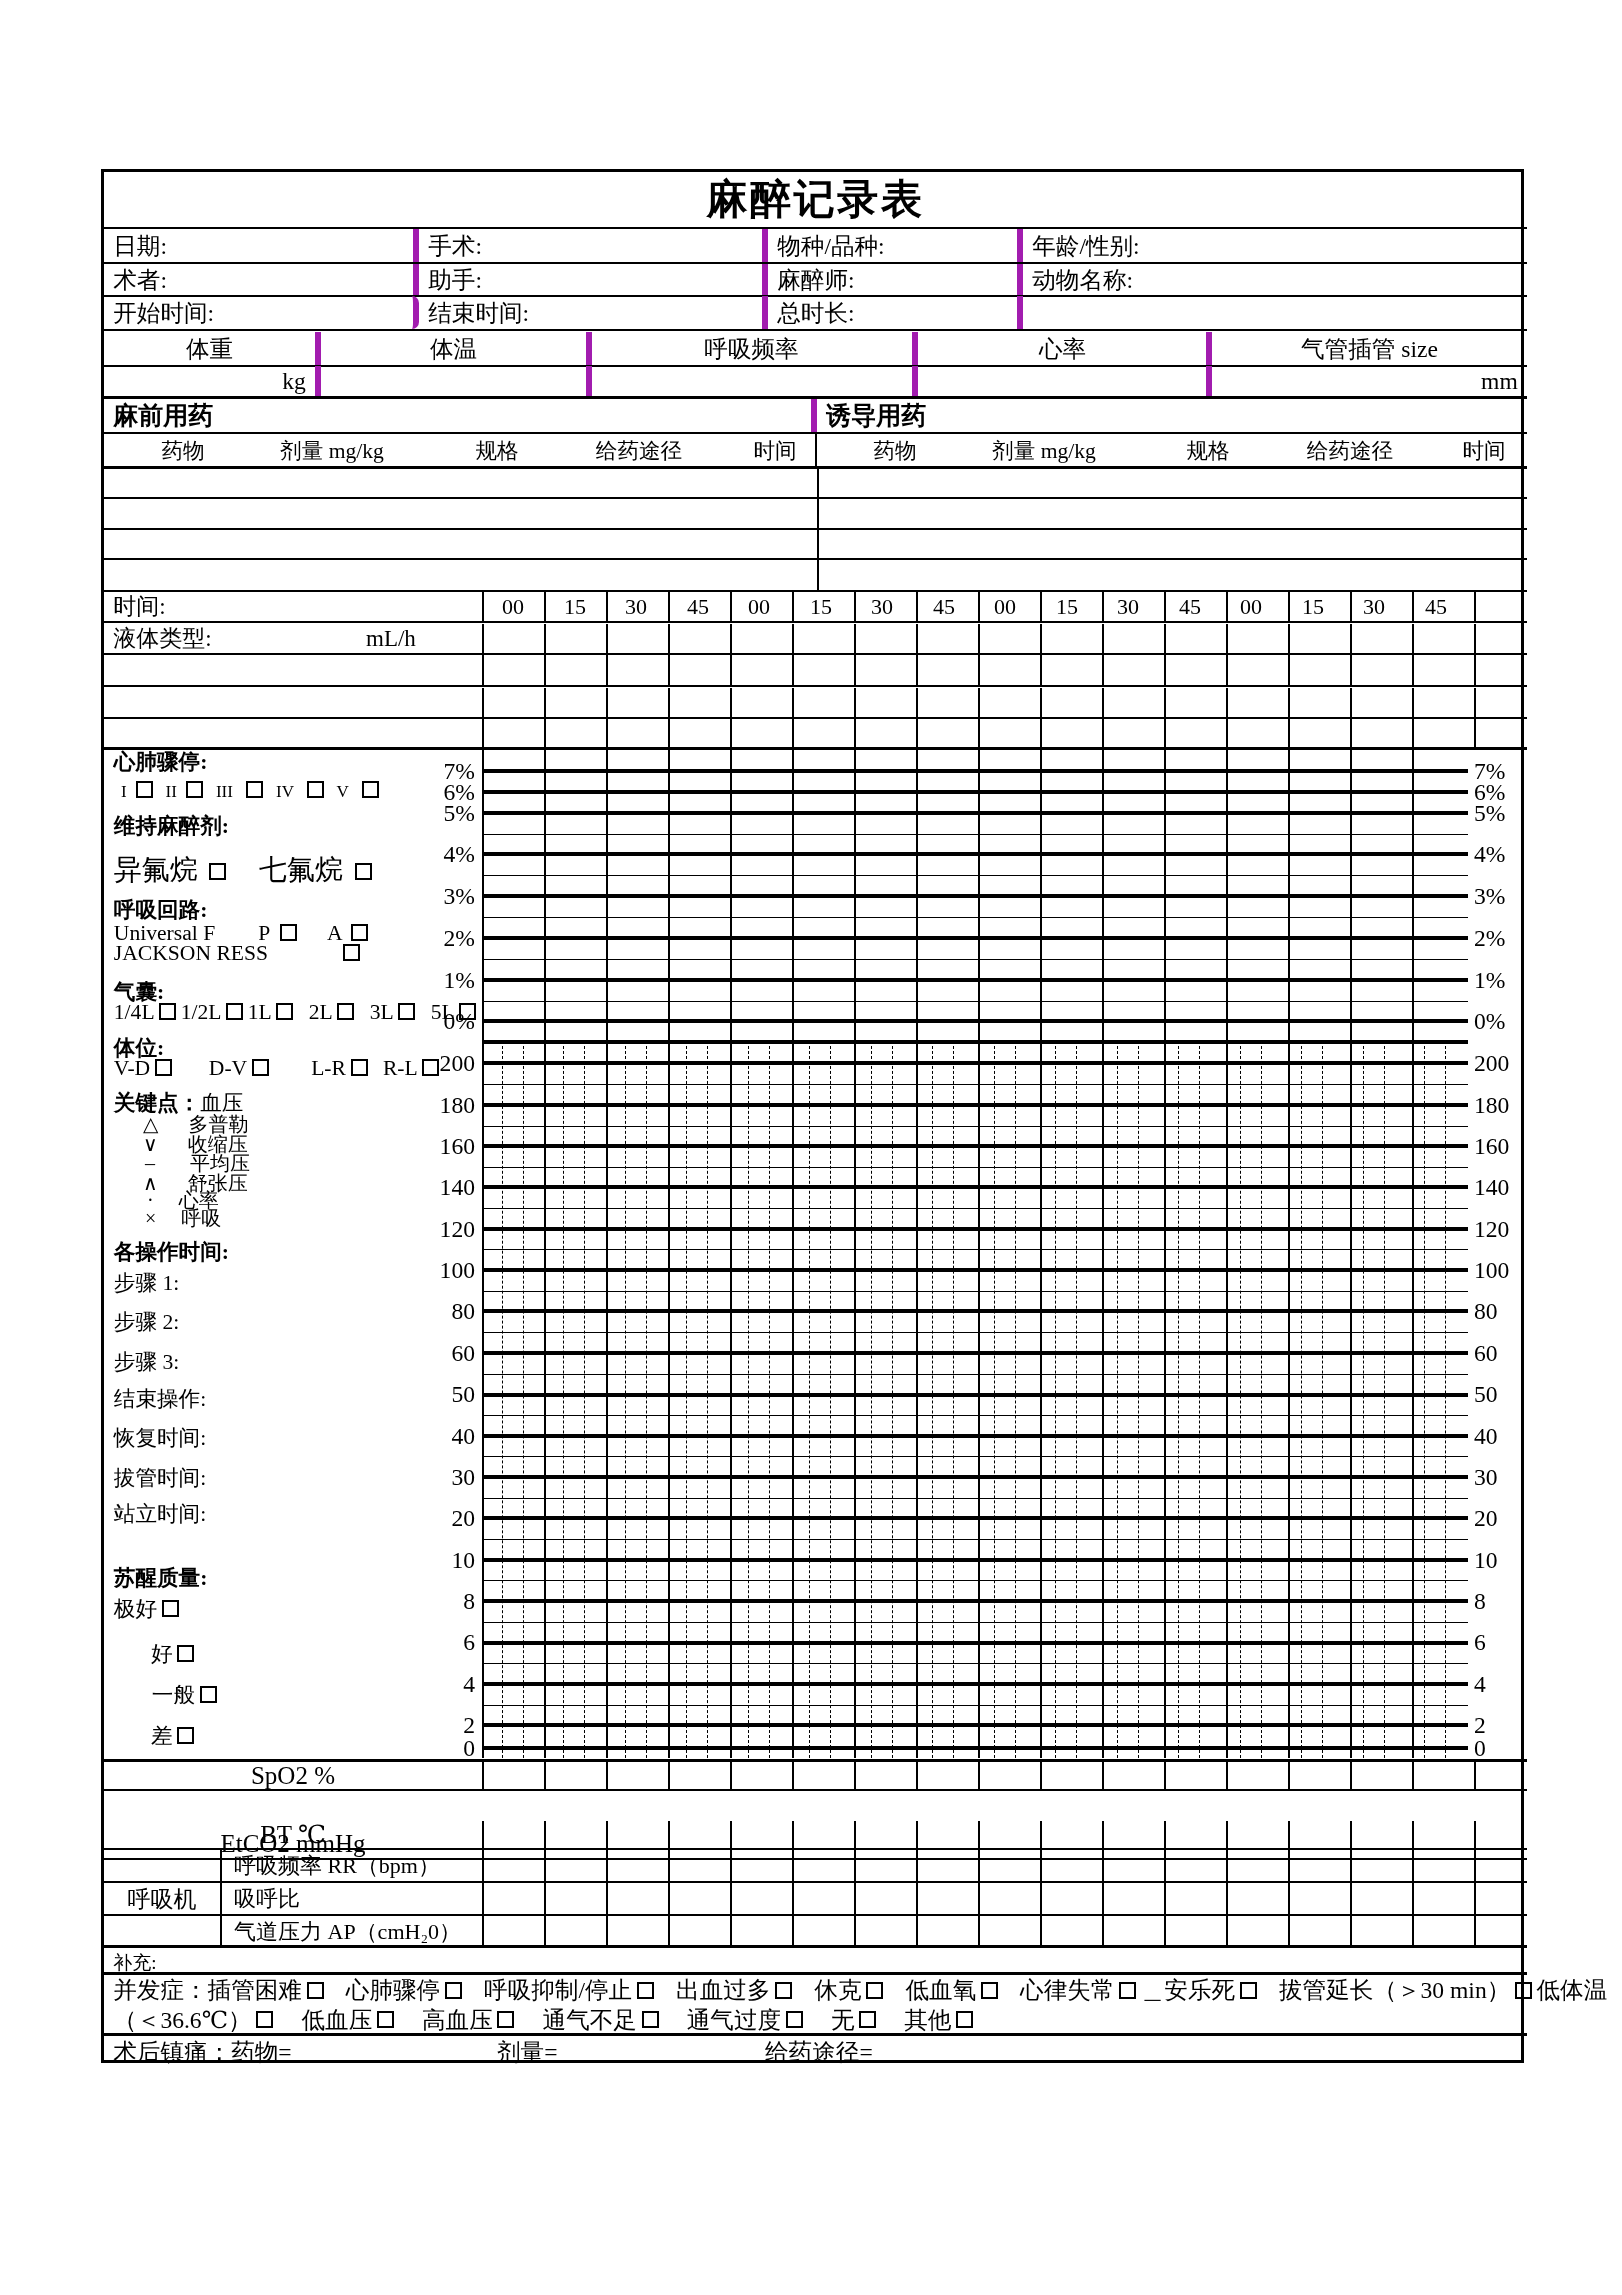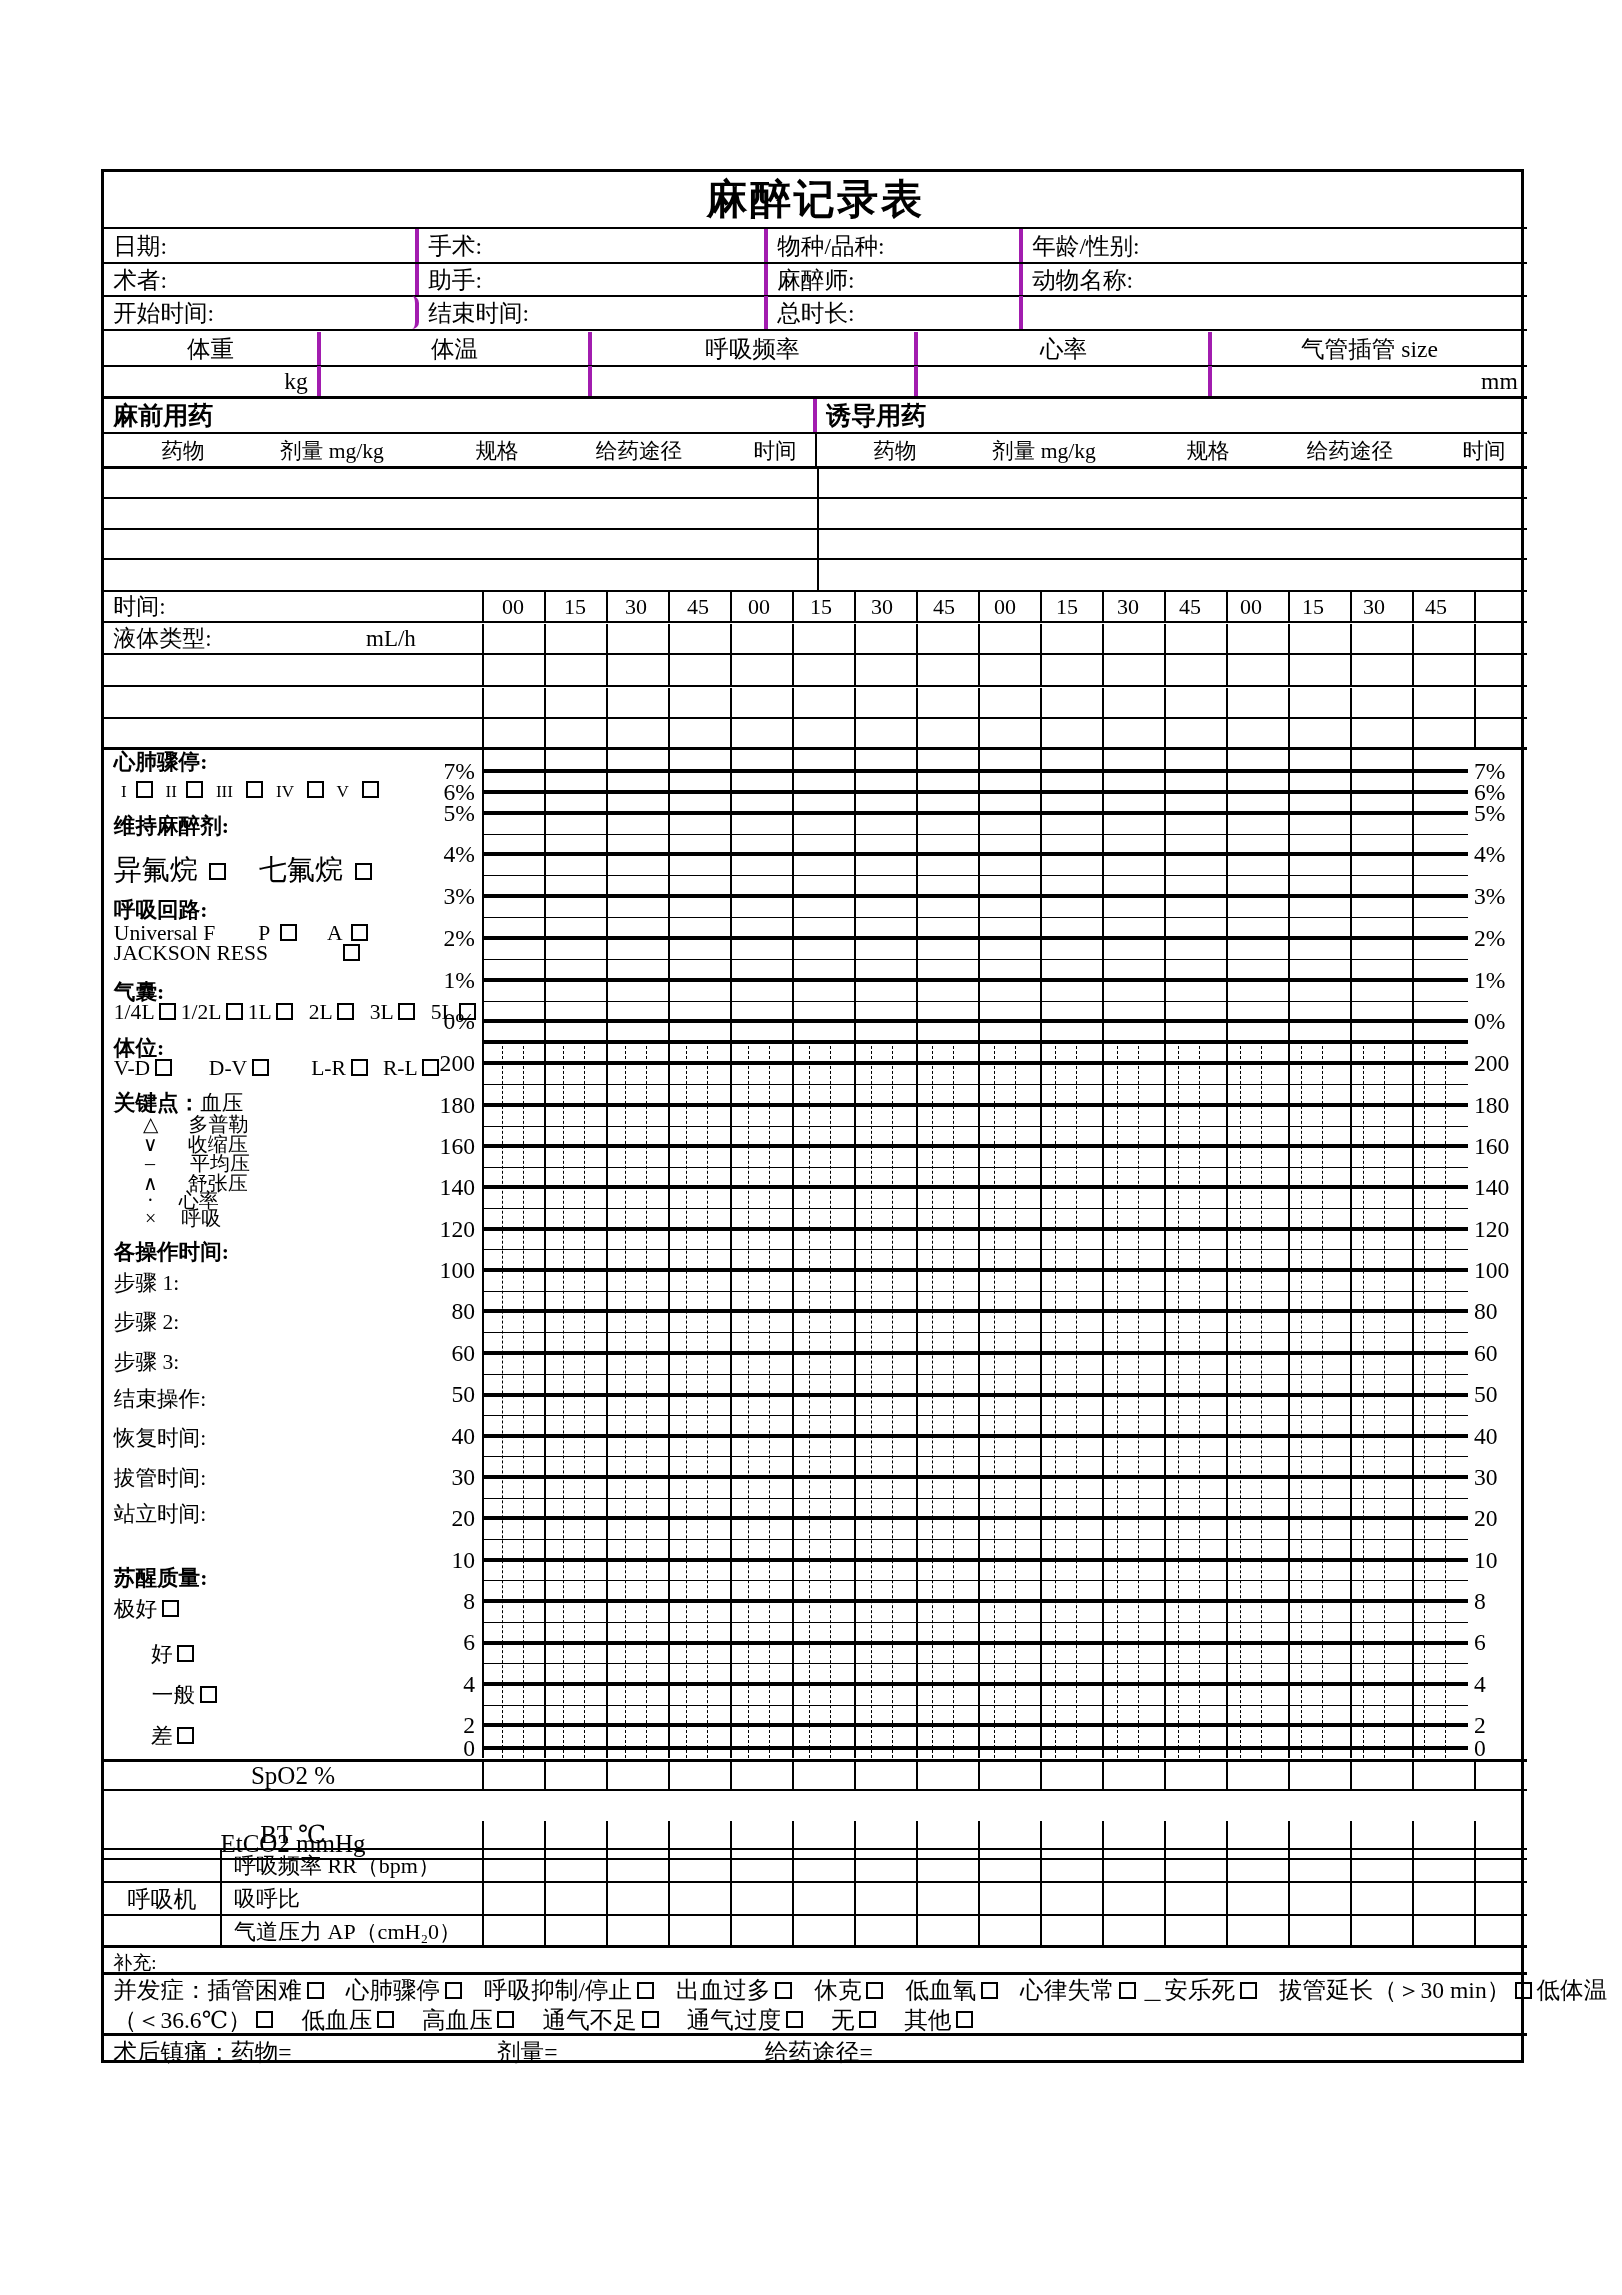--- a/index.html
+++ b/index.html
@@ -1,21 +1,21 @@
 <!DOCTYPE html>
 <html style="font-size:10.5px"><head>
 <meta charset="utf-8">
 <style>
   html,body{margin:0;padding:0;background:#fff;}
   .page{position:relative;width:1623px;height:2295px;background:#fff;
         font-family:"Liberation Serif","DejaVu Serif","DejaVu Sans",serif;color:#000;}
   .form{position:absolute;left:101px;top:169px;width:1423px;height:1894px;border:3.3px solid #000;box-sizing:border-box;}
   .row{position:absolute;left:0;width:1423px;border-bottom:2px solid #000;box-sizing:border-box;}
   .row.thickb{border-bottom:3.9px solid #000;}
-  .cell{position:absolute;top:0;bottom:0;box-sizing:border-box;border-right:4px solid #a21caf;
+  .cell{position:absolute;top:0;bottom:0;box-sizing:border-box;border-right:6px solid #a21caf;
         display:flex;align-items:center;padding-left:9.2px;font-size:23.6px;}
   .cell.last{border-right:none;}
   .cell.center{justify-content:center;padding-left:0;}
   .cell.right{justify-content:flex-end;padding-right:9.2px;padding-left:0;}
   .colgrid{position:absolute;top:0;bottom:0;left:378px;width:1046px;
            background:repeating-linear-gradient(90deg,#000 0 2px,transparent 2px 62px);}
   .title{width:100%;text-align:center;font-size:41px;font-weight:bold;letter-spacing:2.6px;}
   .secline{display:flex;align-items:center;font-weight:bold;font-size:25px;padding-left:9.2px;box-sizing:border-box;}
   .cb{display:inline-block;width:17px;height:17px;border:2px solid #000;vertical-align:-1.3px;margin:0 4.6px;box-sizing:border-box;}
   .sb-item{position:absolute;white-space:pre;line-height:1.1;}

